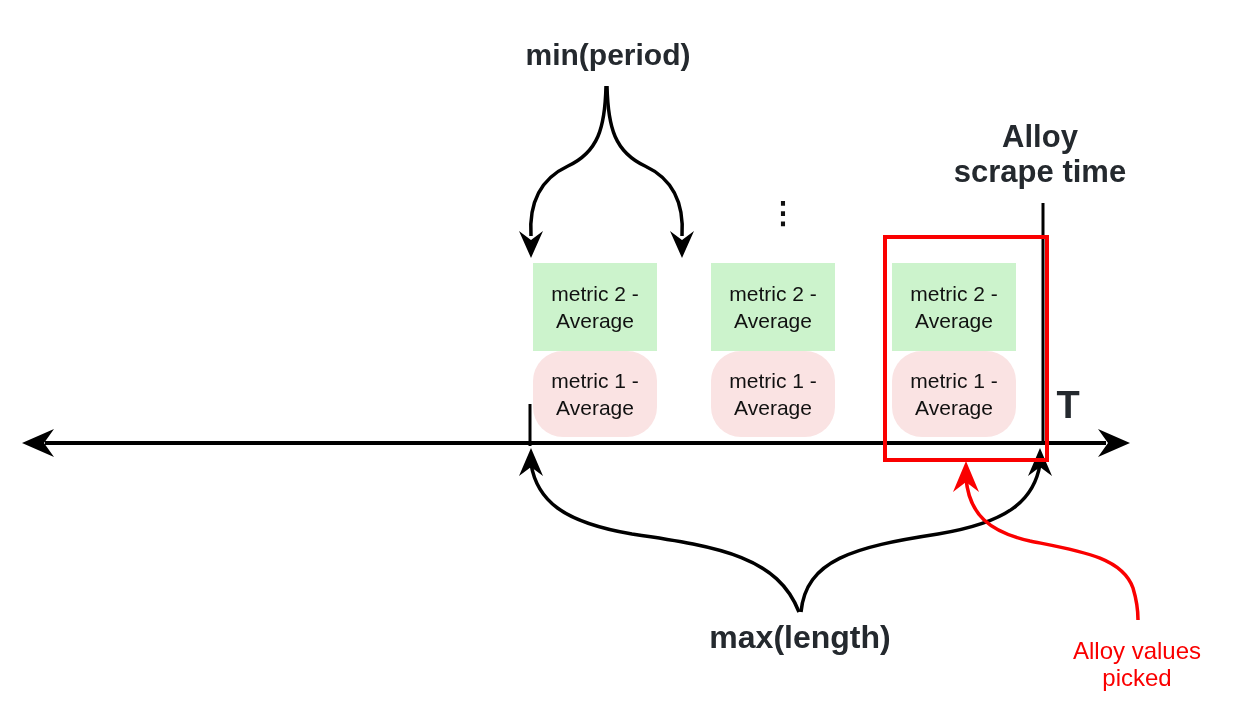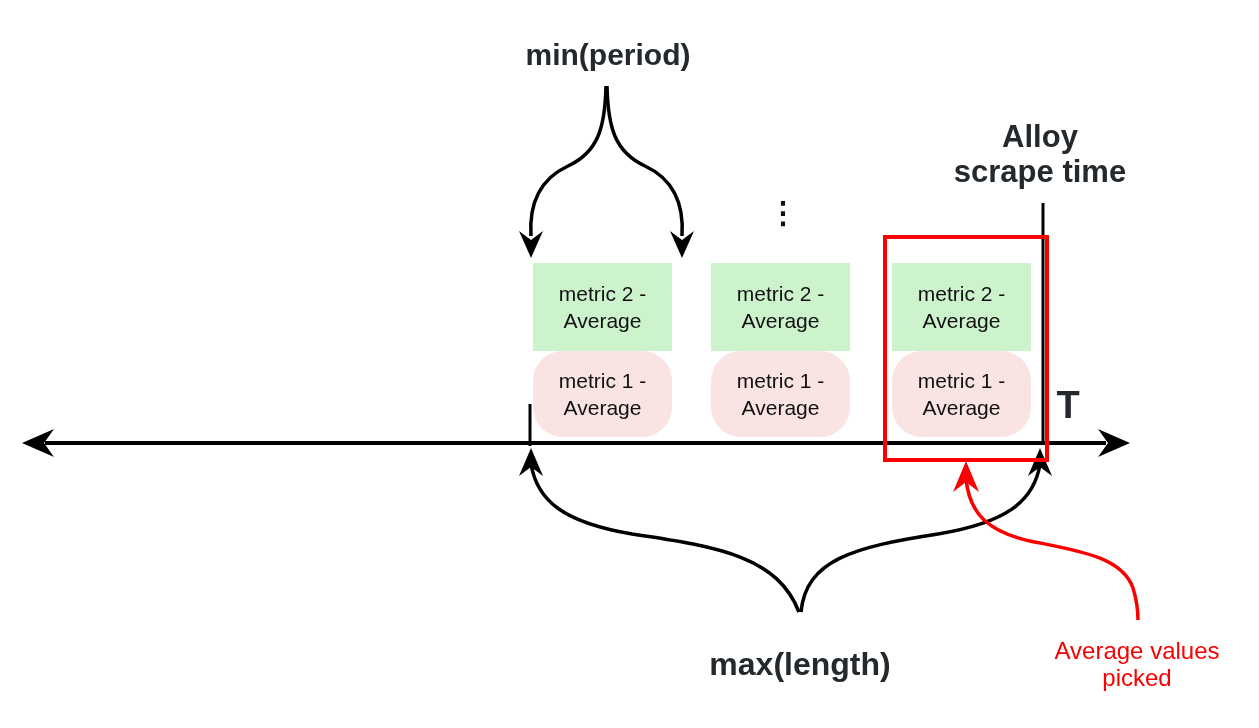--- a/index.html
+++ b/index.html
@@ -21,59 +21,59 @@
     color:var(--ink,#24292e);
     font-weight:600;
     text-align:center;
     white-space:pre-line;
     z-index:2;
     line-height:1.14;
   }
   #min-period-label{left:508px;top:38px;width:200px;font-size:30px;}
   #scrape-time-label{left:910px;top:119px;width:260px;font-size:31px;}
   #axis-t-label{left:1038px;top:384px;width:60px;font-size:38px;}
-  #max-length-label{left:700px;top:619px;width:200px;font-size:32px;margin-top:27px;}
+  #max-length-label{left:700px;top:619px;width:200px;font-size:32px;}
   #latest-values-label{
     left:1037px;top:637px;width:200px;
     font-size:24px;font-weight:500;
     color:var(--highlight,#fa0000);
   }
   #ellipsis{
     left:768px;top:196px;width:30px;
     font-size:30px;font-weight:700;
     color:#111111;letter-spacing:0;
   }
 
   .metric-group{position:absolute;top:263px;width:150px;z-index:1;}
   .g1{left:533px;}
   .g2{left:711px;}
   .g3{left:892px;}
   .seg{
-    width:139px;
+    width:124px;
     display:flex;align-items:center;justify-content:center;
     text-align:center;
     font-size:21px;line-height:1.3;
     color:#111111;
     padding:16px;box-sizing:border-box;
   }
   .seg.green{height:88px;background:var(--metric2_fill,#ccf3cc);}
   .seg.pink{height:86px;background:var(--metric1_fill,#fae3e3);border-radius:30px;}
   .seg span{display:block;width:120px;}
 </style>
 </head>
 <body>
 
 <div id="canvas">
 
   <div class="label" id="scrape-time-label">Alloy
 scrape time</div>
   <div class="label" id="min-period-label">min(period)</div>
   <div class="label" id="axis-t-label">T</div>
   <div class="label" id="max-length-label">max(length)</div>
-  <div class="label" id="latest-values-label">Average values
+  <div class="label" id="latest-values-label">Alloy values
 picked</div>
   <div class="label" id="ellipsis">⋮</div>
 
   <div class="metric-group g1">
     <div class="seg green">
         <span>metric 2 - Average</span>
       </div>
     <div class="seg pink">
         <span>metric 1 - Average</span>
       </div>

